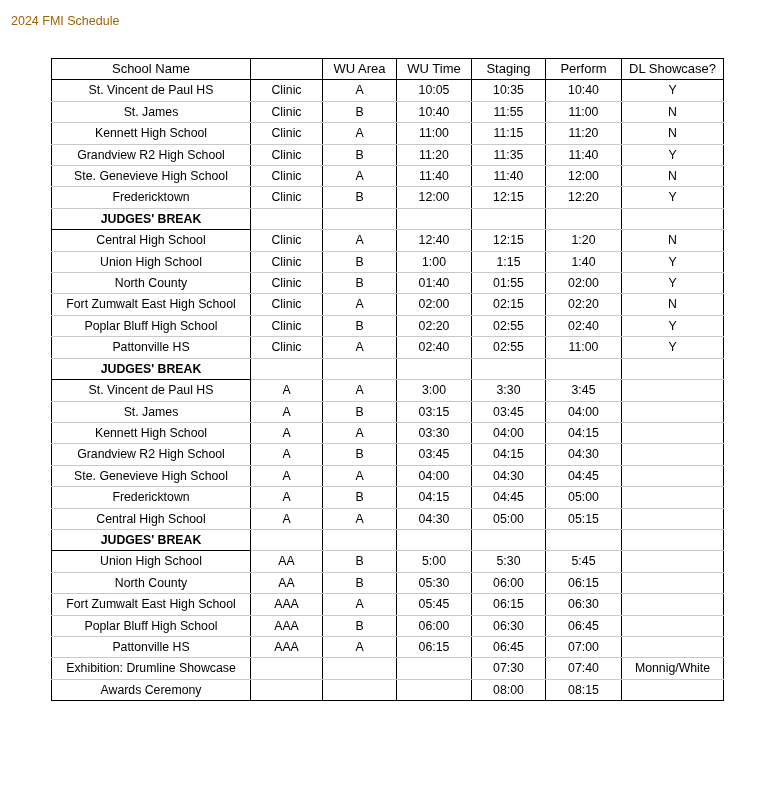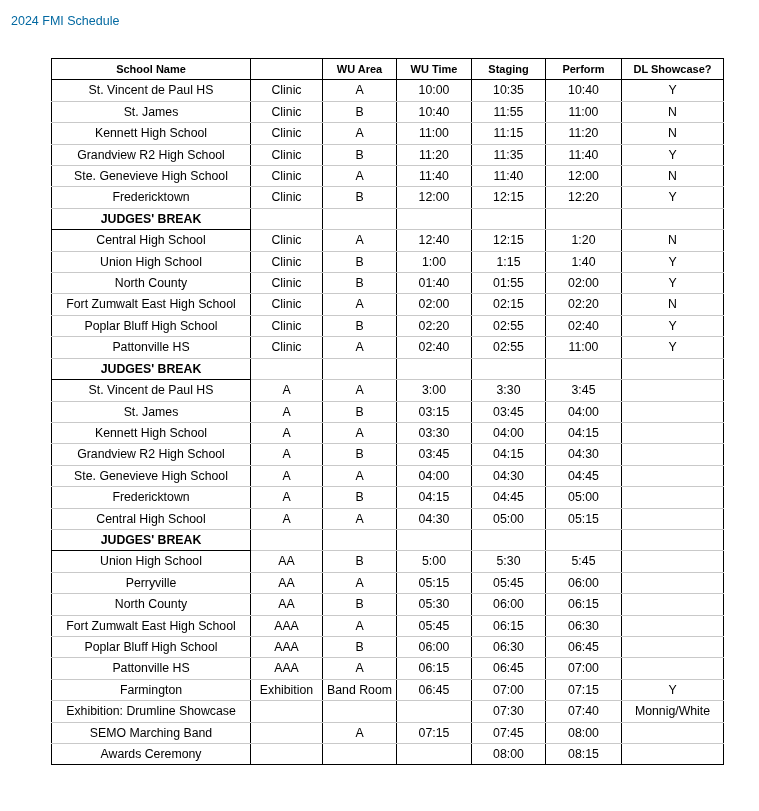--- a/index.html
+++ b/index.html
@@ -15,21 +15,21 @@
     -webkit-font-smoothing: antialiased;
     overflow: hidden;
   }
 
   #page-title {
     position: absolute;
     left: 11px;
     top: 14px;
     font-size: 12.5px;
     line-height: 15px;
-    color: #0369a1;
+    color: #a16207;
     white-space: nowrap;
   }
 
   #schedule-wrap {
     position: absolute;
     left: 51px;
     top: 58px;
     width: 672px;
   }
 
@@ -60,22 +60,22 @@
     overflow: hidden;
     border-left: 1px solid #000000;
     border-right: 1px solid #000000;
     border-top: 1px solid #c9c9c9;
     border-bottom: 1px solid #c9c9c9;
     background: #ffffff;
     box-sizing: border-box;
   }
 
   table.schedule thead th {
-    font-weight: bold;
-    font-size: 11px;
+    font-weight: normal;
+    font-size: 13px;
     border-top: 1.6px solid #000000;
     border-bottom: 1.6px solid #000000;
   }
 
   
   tr.section-row td.school-cell {
     font-weight: bold;
     border-top: 1.6px solid #000000;
     border-bottom: 1.6px solid #000000;
   }
@@ -124,21 +124,21 @@
           <th>Staging</th>
           <th>Perform</th>
           <th>DL Showcase?</th>
         </tr>
     </thead>
     <tbody id="body-rows">
         <tr>
           <td class="school-cell">St. Vincent de Paul HS</td>
           <td>Clinic</td>
           <td>A</td>
-          <td>10:00</td>
+          <td>10:05</td>
           <td>10:35</td>
           <td>10:40</td>
           <td>Y</td>
         </tr>
         <tr>
           <td class="school-cell">St. James</td>
           <td>Clinic</td>
           <td>B</td>
           <td>10:40</td>
           <td>11:55</td>
@@ -328,29 +328,20 @@
         <tr>
           <td class="school-cell">Union High School</td>
           <td>AA</td>
           <td>B</td>
           <td>5:00</td>
           <td>5:30</td>
           <td>5:45</td>
           <td class="blk"></td>
         </tr>
         <tr>
-          <td class="school-cell">Perryville</td>
-          <td>AA</td>
-          <td>A</td>
-          <td>05:15</td>
-          <td>05:45</td>
-          <td>06:00</td>
-          <td class="blk"></td>
-        </tr>
-        <tr>
           <td class="school-cell">North County</td>
           <td>AA</td>
           <td>B</td>
           <td>05:30</td>
           <td>06:00</td>
           <td>06:15</td>
           <td class="blk"></td>
         </tr>
         <tr>
           <td class="school-cell">Fort Zumwalt East High School</td>
@@ -373,46 +364,28 @@
         <tr>
           <td class="school-cell">Pattonville HS</td>
           <td>AAA</td>
           <td>A</td>
           <td>06:15</td>
           <td>06:45</td>
           <td>07:00</td>
           <td class="blk"></td>
         </tr>
         <tr>
-          <td class="school-cell">Farmington</td>
-          <td>Exhibition</td>
-          <td>Band Room</td>
-          <td>06:45</td>
-          <td>07:00</td>
-          <td>07:15</td>
-          <td>Y</td>
-        </tr>
-        <tr>
           <td class="school-cell">Exhibition: Drumline Showcase</td>
           <td class="blk"></td>
           <td class="blk"></td>
           <td class="blk"></td>
           <td>07:30</td>
           <td>07:40</td>
           <td>Monnig/White</td>
         </tr>
-        <tr>
-          <td class="school-cell">SEMO Marching Band</td>
-          <td class="blk"></td>
-          <td class="shade">A</td>
-          <td class="shade">07:15</td>
-          <td>07:45</td>
-          <td>08:00</td>
-          <td class="blk"></td>
-        </tr>
         <tr class="last-row">
           <td class="school-cell">Awards Ceremony</td>
           <td class="blk"></td>
           <td class="blk"></td>
           <td class="blk"></td>
           <td>08:00</td>
           <td>08:15</td>
           <td class="blk"></td>
         </tr>
       </tbody>

